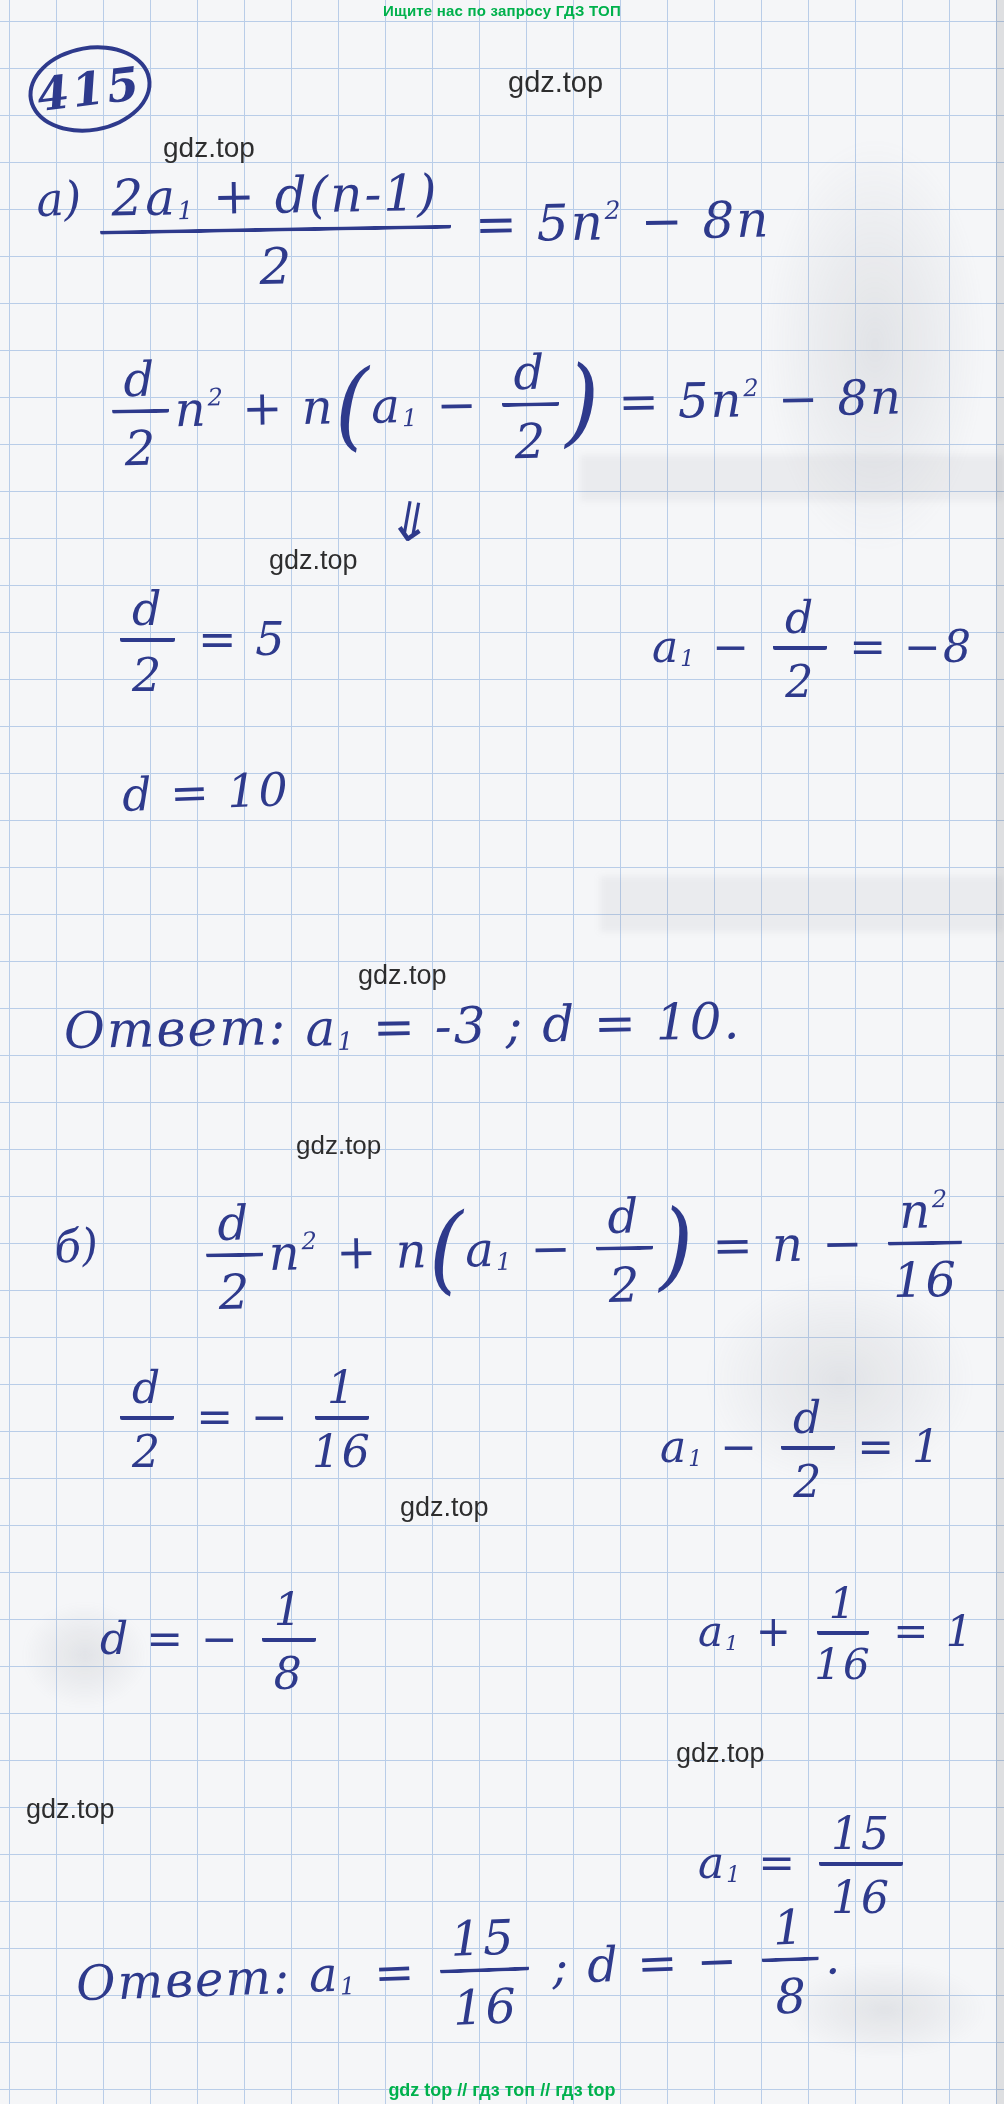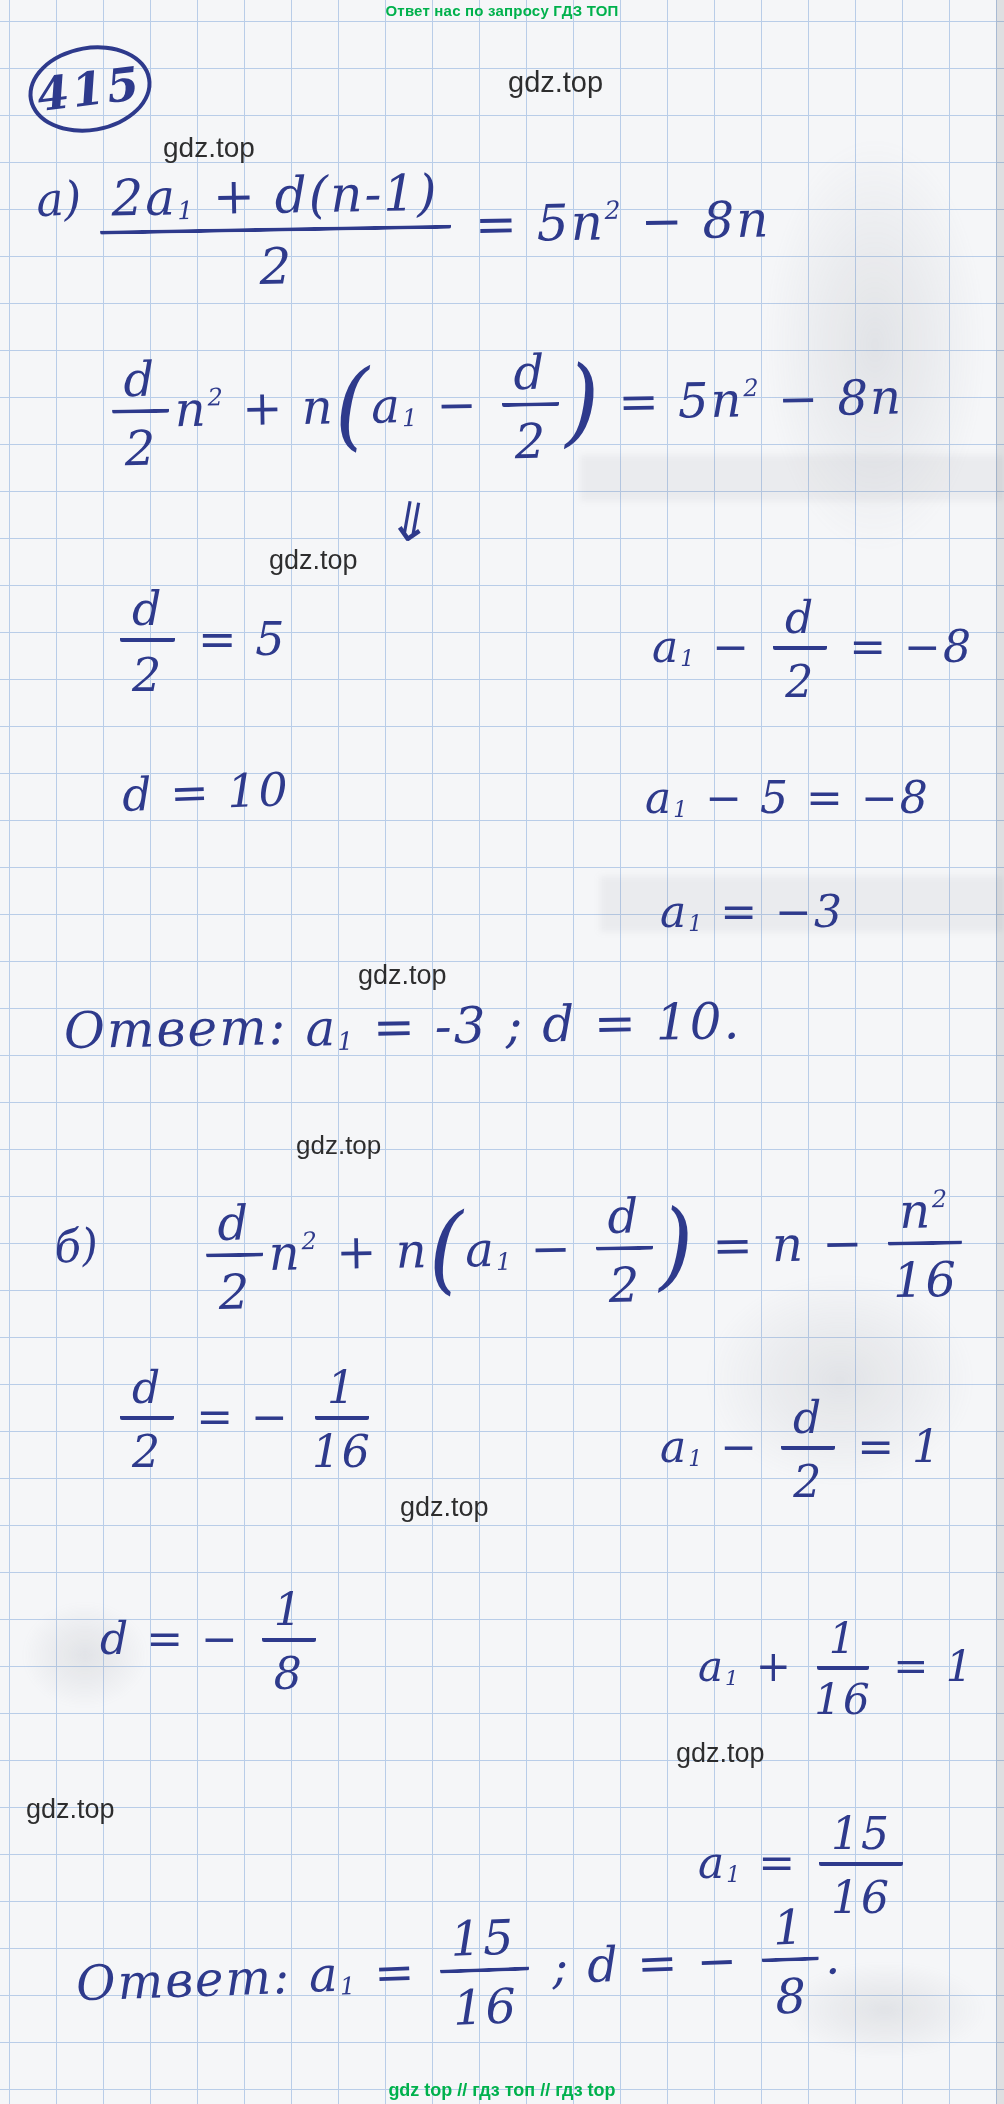--- a/index.html
+++ b/index.html
@@ -66,21 +66,21 @@
 <div class="page" style="--ink: #2e3a8c; --green: #00b14c; --wm: #1d1d1d; --grid: #b9cde8;">
 
   <div class="smudge blur1" style="left:760px; top:130px; width:230px; height:430px;"></div>
   <div class="smudge band" style="left:580px; top:455px; width:424px; height:46px;"></div>
   <div class="smudge band" style="left:600px; top:876px; width:404px; height:56px;"></div>
   <div class="smudge blur1" style="left:700px; top:1270px; width:280px; height:220px;"></div>
   <div class="smudge blur1" style="left:20px;  top:1600px; width:130px; height:110px;"></div>
   <div class="smudge blur1" style="left:780px; top:1960px; width:210px; height:100px;"></div>
   <div class="smudge" style="right:0; top:0; width:8px; height:2104px; background:rgba(0,0,0,.09);"></div>
 
-  <div class="header">Ответ нас по запросу ГДЗ ТОП</div>
+  <div class="header">Ищите нас по запросу ГДЗ ТОП</div>
 
   <div class="badge">
     <span>415</span>
   </div>
 
   <div class="wm" style="left:508px; top:66px;  font-size:29px;">gdz.top</div>
   <div class="wm" style="left:163px; top:132px; font-size:28px;">gdz.top</div>
   <div class="wm" style="left:269px; top:545px;">gdz.top</div>
   <div class="wm" style="left:358px; top:960px;">gdz.top</div>
   <div class="wm" style="left:296px; top:1130px; font-size:26px;">gdz.top</div>
@@ -108,23 +108,21 @@
   <div class="math" style="left:114px; top:580px; font-size:46px;"><span class="frac">
         <span class="num"><span class="mtxt">d</span></span>
         <span class="den"><span class="mtxt">2</span></span>
       </span><span class="mtxt"> = 5</span></div>
   <div class="math" style="left:652px; top:590px; font-size:44px;"><span class="mtxt">a</span><span class="msub">1</span><span class="mtxt"> − </span><span class="frac">
         <span class="num"><span class="mtxt">d</span></span>
         <span class="den"><span class="mtxt">2</span></span>
       </span><span class="mtxt"> = −8</span></div>
 
   <div class="math" style="left:122px; top:765px; font-size:46px; transform:rotate(-2deg);"><span class="mtxt">d = 10</span></div>
-  <div class="math" style="left:645px; top:772px; font-size:44px;"><span class="mtxt">a</span><span class="msub">1</span><span class="mtxt"> − 5 = −8</span></div>
 
-  <div class="math" style="left:660px; top:886px; font-size:44px;"><span class="mtxt">a</span><span class="msub">1</span><span class="mtxt"> = −3</span></div>
 
   <div class="math" style="left:64px; top:998px; font-size:50px; transform:rotate(-1deg);">
     <span class="answer-row">
       <span>Ответ:</span>
       <span><span class="mtxt">a</span><span class="msub">1</span><span class="mtxt"> = -3 ;  d = 10.</span></span>
     </span>
   </div>
 
   <div class="hand-label" style="left:54px; top:1224px; font-size:44px; transform:rotate(-6deg);">б)</div>
 
@@ -148,21 +146,21 @@
       </span></div>
   <div class="math" style="left:660px; top:1390px; font-size:44px;"><span class="mtxt">a</span><span class="msub">1</span><span class="mtxt"> − </span><span class="frac">
         <span class="num"><span class="mtxt">d</span></span>
         <span class="den"><span class="mtxt">2</span></span>
       </span><span class="mtxt"> = 1</span></div>
 
   <div class="math" style="left:100px; top:1582px; font-size:44px;"><span class="mtxt">d = − </span><span class="frac">
         <span class="num"><span class="mtxt">1</span></span>
         <span class="den"><span class="mtxt">8</span></span>
       </span></div>
-  <div class="math" style="left:698px; top:1578px; font-size:42px;margin-top:35px;"><span class="mtxt">a</span><span class="msub">1</span><span class="mtxt"> + </span><span class="frac">
+  <div class="math" style="left:698px; top:1578px; font-size:42px;"><span class="mtxt">a</span><span class="msub">1</span><span class="mtxt"> + </span><span class="frac">
         <span class="num"><span class="mtxt">1</span></span>
         <span class="den"><span class="mtxt">16</span></span>
       </span><span class="mtxt"> = 1</span></div>
 
   <div class="math" style="left:698px; top:1806px; font-size:44px;"><span class="mtxt">a</span><span class="msub">1</span><span class="mtxt"> = </span><span class="frac">
         <span class="num"><span class="mtxt">15</span></span>
         <span class="den"><span class="mtxt">16</span></span>
       </span></div>
 
   <div class="math" style="left:76px; top:1908px; font-size:48px; transform:rotate(-2deg);">

